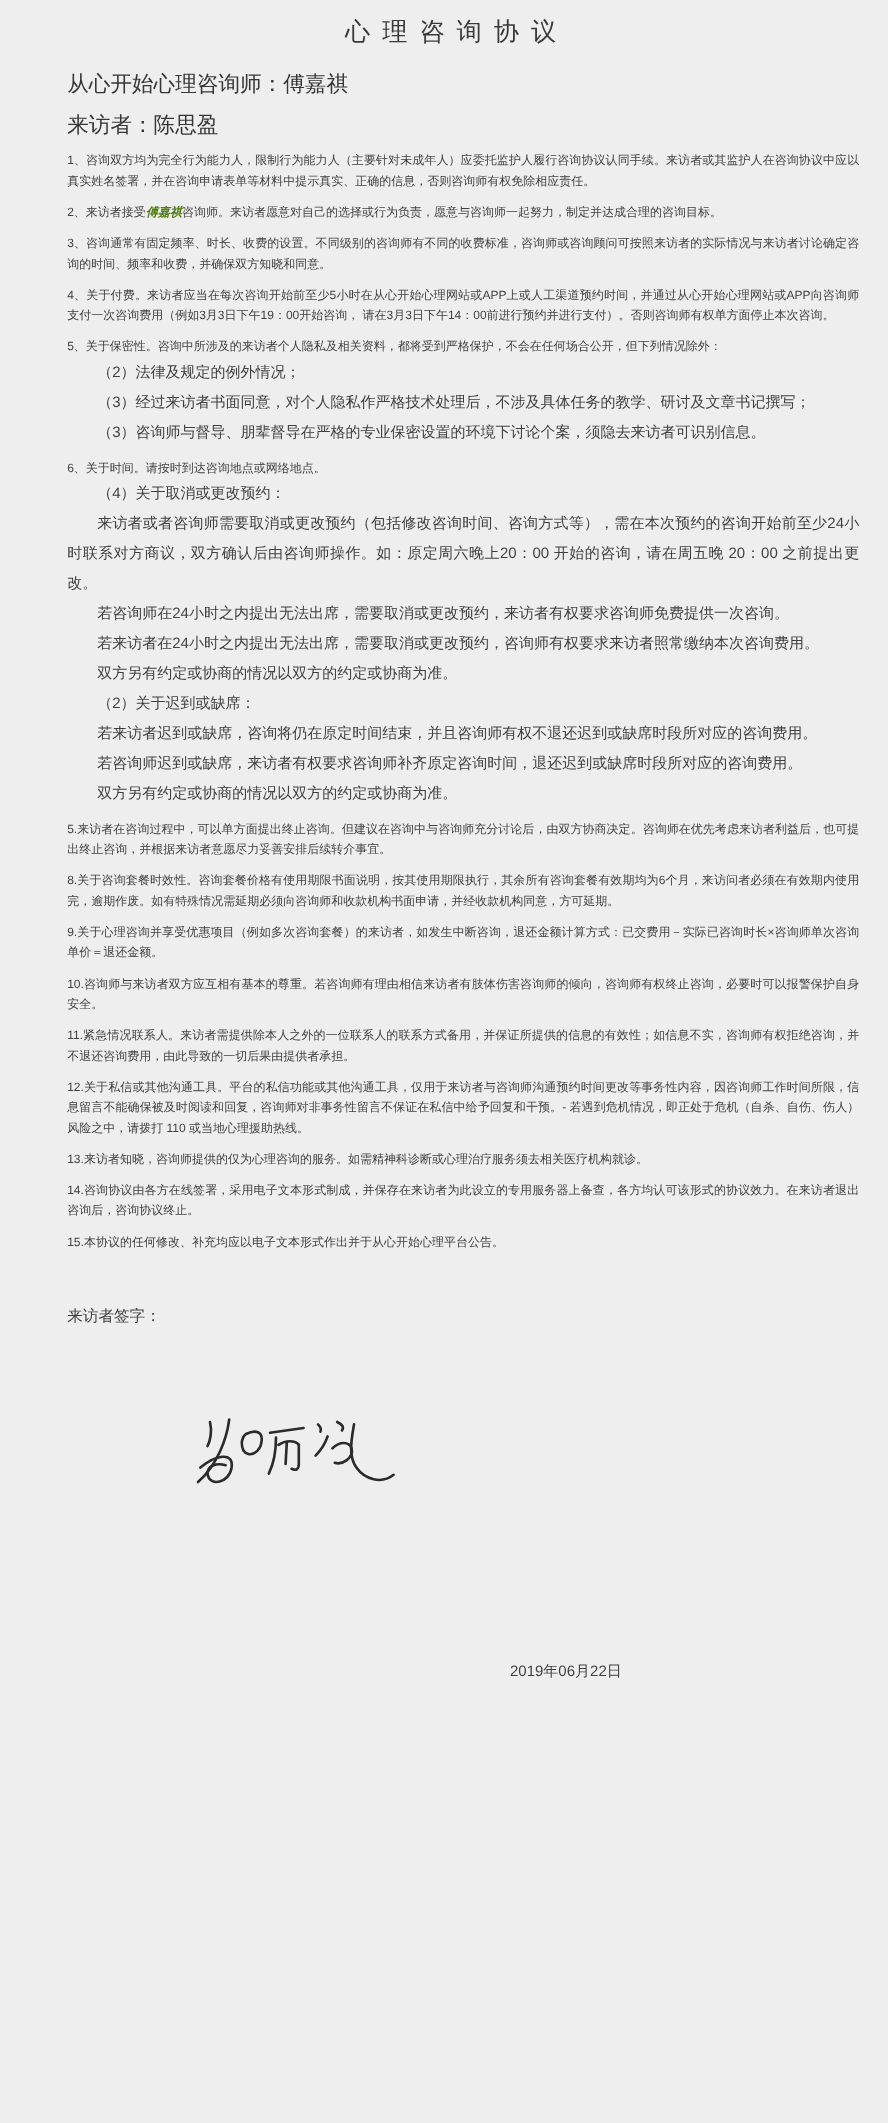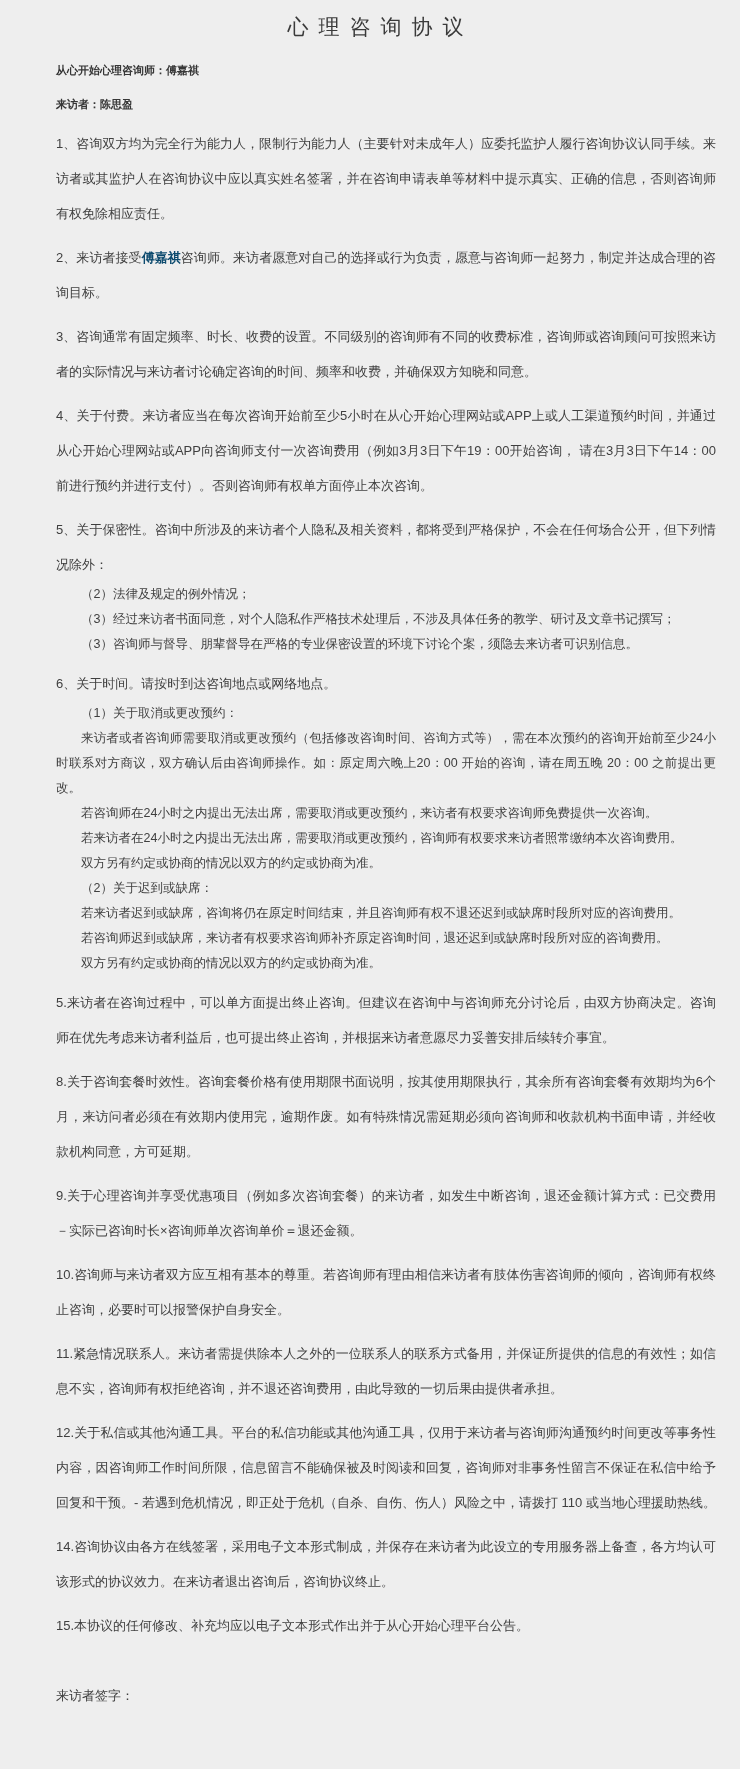--- a/index.html
+++ b/index.html
@@ -7,26 +7,26 @@
     width:740px;height:1769px;overflow:hidden;
     background:#eeeeee;color:#3f3f3f;
     font-family:"Liberation Sans","DejaVu Sans",sans-serif;
   }
   .page{padding:12px 24px 0 56px;box-sizing:border-box;}
   .title{
     font-size:21px;font-weight:normal;color:#3a3a3a;
     letter-spacing:10px;text-indent:10px;text-align:center;
     margin:0 -24px 16px -56px;line-height:30px;padding-left:11px;
   }
-  .hdr{font-size:11px;font-weight:bold;color:#363636;line-height:25px;margin:0 0 9px 0;}
-  .para{font-size:13px;line-height:35px;margin:0 0 9px 0;text-align:justify;}
+  .hdr{font-size:18px;font-weight:normal;color:#363636;line-height:25px;margin:0 0 9px 0;}
+  .para{font-size:10px;line-height:17px;margin:0 0 9px 0;text-align:justify;}
   .para.tight{margin-bottom:0;}
   .subs{margin:0 0 9px 0;}
   .sub{font-size:12.5px;line-height:25px;margin:0;text-indent:2em;text-align:justify;}
-  .bold{font-weight:bold;color:#0c4a6e;}
+  .bold{font-weight:bold;color:#4d7c0f;font-style:italic;}
   .sig-label{font-size:13px;line-height:25px;margin:40px 0 0 0;}
   .sig-wrap{margin:70px 0 0 105px;width:175px;height:80px;}
   .sig-wrap svg{display:block;width:175px;height:80px;}
   .date-line{font-size:12.5px;line-height:25px;margin:122px 0 0 369px;}
 </style>
 </head>
 <body>
 
 <div class="page">
 
@@ -44,37 +44,38 @@
 
   <p class="para tight">5、关于保密性。咨询中所涉及的来访者个人隐私及相关资料，都将受到严格保护，不会在任何场合公开，但下列情况除外：</p>
   <div class="subs">
     <p class="sub">（2）法律及规定的例外情况；</p>
     <p class="sub">（3）经过来访者书面同意，对个人隐私作严格技术处理后，不涉及具体任务的教学、研讨及文章书记撰写；</p>
     <p class="sub">（3）咨询师与督导、朋辈督导在严格的专业保密设置的环境下讨论个案，须隐去来访者可识别信息。</p>
   </div>
 
   <p class="para tight">6、关于时间。请按时到达咨询地点或网络地点。</p>
   <div class="subs">
-    <p class="sub">（1）关于取消或更改预约：</p>
+    <p class="sub">（4）关于取消或更改预约：</p>
     <p class="sub">来访者或者咨询师需要取消或更改预约（包括修改咨询时间、咨询方式等），需在本次预约的咨询开始前至少24小时联系对方商议，双方确认后由咨询师操作。如：原定周六晚上20：00 开始的咨询，请在周五晚 20：00 之前提出更改。</p>
     <p class="sub">若咨询师在24小时之内提出无法出席，需要取消或更改预约，来访者有权要求咨询师免费提供一次咨询。</p>
     <p class="sub">若来访者在24小时之内提出无法出席，需要取消或更改预约，咨询师有权要求来访者照常缴纳本次咨询费用。</p>
     <p class="sub">双方另有约定或协商的情况以双方的约定或协商为准。</p>
     <p class="sub">（2）关于迟到或缺席：</p>
     <p class="sub">若来访者迟到或缺席，咨询将仍在原定时间结束，并且咨询师有权不退还迟到或缺席时段所对应的咨询费用。</p>
     <p class="sub">若咨询师迟到或缺席，来访者有权要求咨询师补齐原定咨询时间，退还迟到或缺席时段所对应的咨询费用。</p>
     <p class="sub">双方另有约定或协商的情况以双方的约定或协商为准。</p>
   </div>
 
   <p class="para">5.来访者在咨询过程中，可以单方面提出终止咨询。但建议在咨询中与咨询师充分讨论后，由双方协商决定。咨询师在优先考虑来访者利益后，也可提出终止咨询，并根据来访者意愿尽力妥善安排后续转介事宜。</p>
   <p class="para">8.关于咨询套餐时效性。咨询套餐价格有使用期限书面说明，按其使用期限执行，其余所有咨询套餐有效期均为6个月，来访问者必须在有效期内使用完，逾期作废。如有特殊情况需延期必须向咨询师和收款机构书面申请，并经收款机构同意，方可延期。</p>
   <p class="para">9.关于心理咨询并享受优惠项目（例如多次咨询套餐）的来访者，如发生中断咨询，退还金额计算方式：已交费用－实际已咨询时长×咨询师单次咨询单价＝退还金额。</p>
   <p class="para">10.咨询师与来访者双方应互相有基本的尊重。若咨询师有理由相信来访者有肢体伤害咨询师的倾向，咨询师有权终止咨询，必要时可以报警保护自身安全。</p>
   <p class="para">11.紧急情况联系人。来访者需提供除本人之外的一位联系人的联系方式备用，并保证所提供的信息的有效性；如信息不实，咨询师有权拒绝咨询，并不退还咨询费用，由此导致的一切后果由提供者承担。</p>
   <p class="para">12.关于私信或其他沟通工具。平台的私信功能或其他沟通工具，仅用于来访者与咨询师沟通预约时间更改等事务性内容，因咨询师工作时间所限，信息留言不能确保被及时阅读和回复，咨询师对非事务性留言不保证在私信中给予回复和干预。- 若遇到危机情况，即正处于危机（自杀、自伤、伤人）风险之中，请拨打 110 或当地心理援助热线。</p>
+  <p class="para">13.来访者知晓，咨询师提供的仅为心理咨询的服务。如需精神科诊断或心理治疗服务须去相关医疗机构就诊。</p>
   <p class="para">14.咨询协议由各方在线签署，采用电子文本形式制成，并保存在来访者为此设立的专用服务器上备查，各方均认可该形式的协议效力。在来访者退出咨询后，咨询协议终止。</p>
   <p class="para">15.本协议的任何修改、补充均应以电子文本形式作出并于从心开始心理平台公告。</p>
 
   <p class="sig-label">来访者签字：</p>
 
   <div class="sig-wrap">
     <svg viewBox="0 0 175 80" xmlns="http://www.w3.org/2000/svg">
       <g fill="none" stroke="#2b2b2b" stroke-width="2.2" stroke-linecap="round" stroke-linejoin="round">
         <path d="M14,6 C16,14 14,22 12,26"></path>
         <path d="M30,4 C28,20 20,42 4,56"></path>

